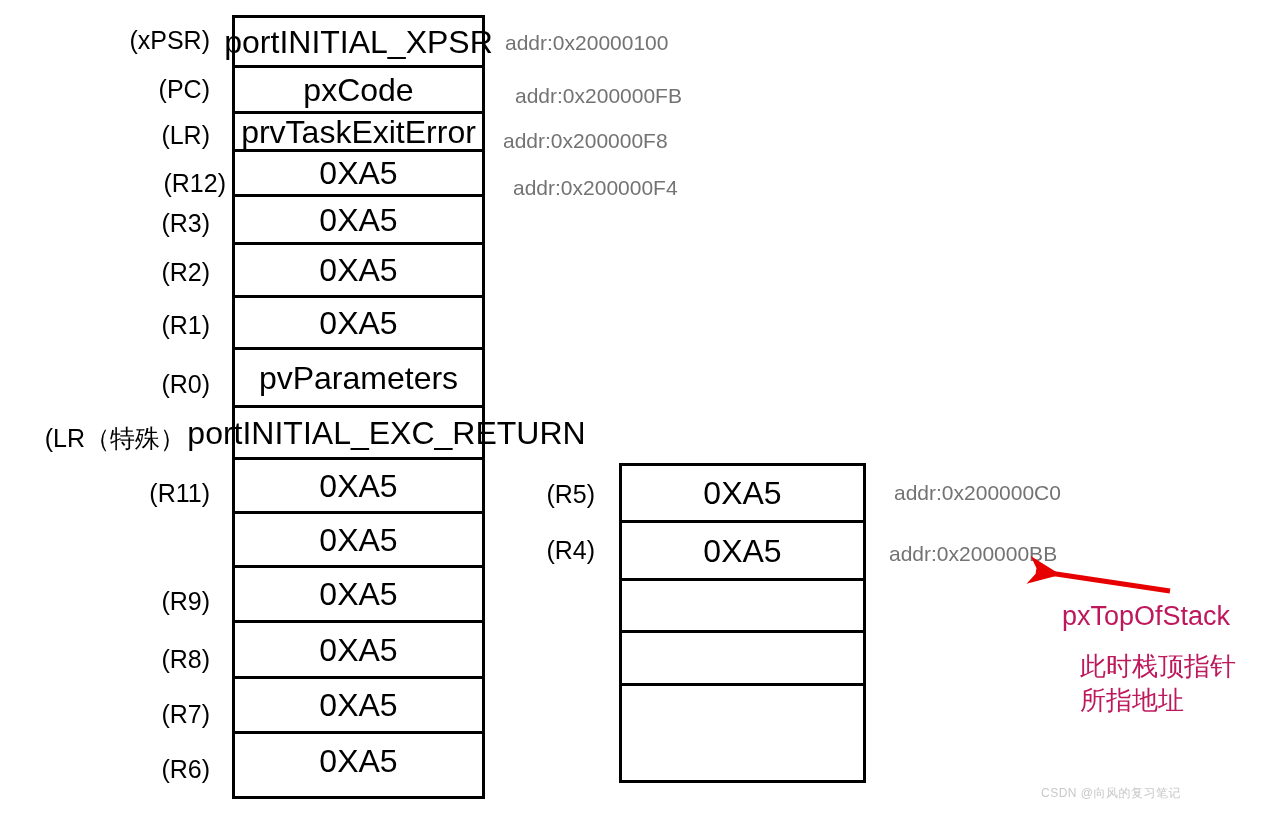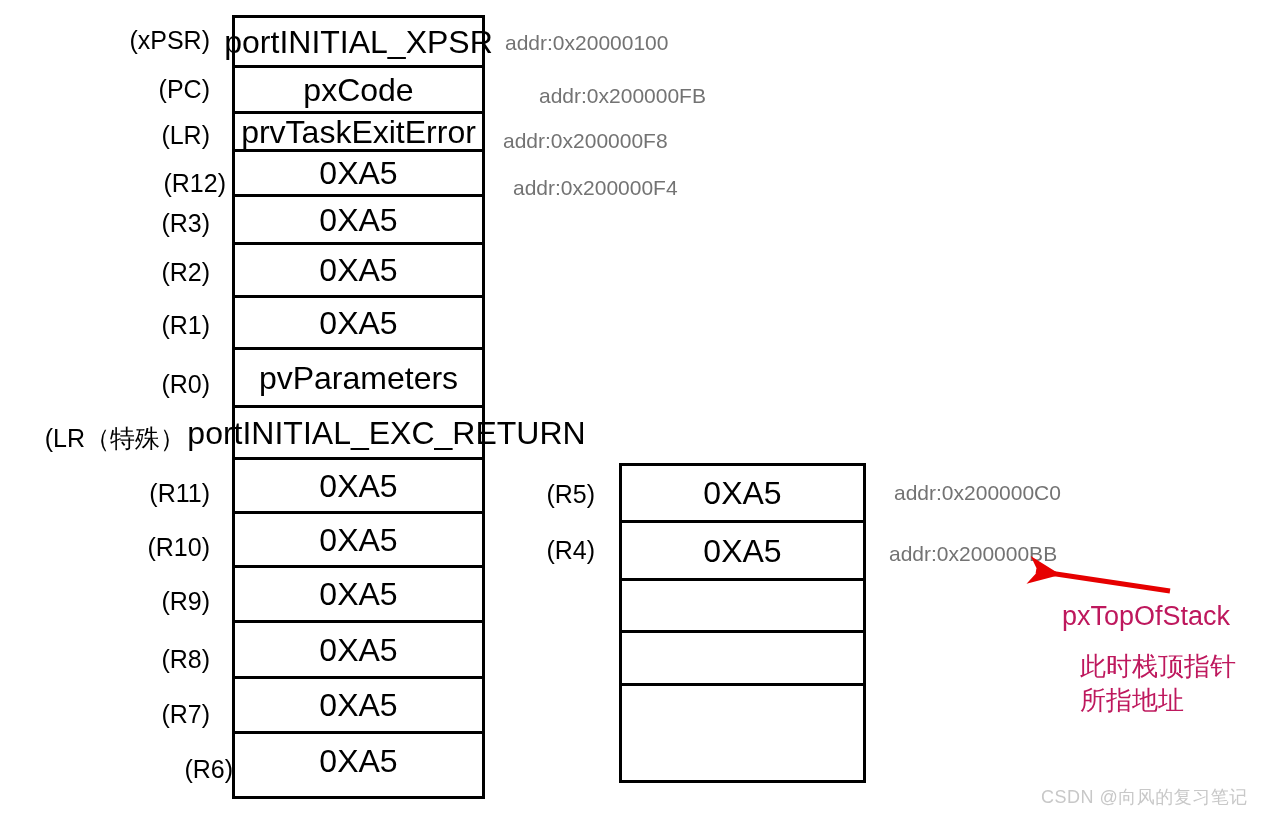--- a/index.html
+++ b/index.html
@@ -80,46 +80,45 @@
   }
   .red-title { font-size: 27px; }
   .red-note  { font-size: 26px; }
 
   
   .arrow-svg { position: absolute; overflow: visible; }
 
   
   .watermark {
     position: absolute;
-    font-size: 18px;
+    font-size: 12px;
     color: #c8c8c8;
     white-space: nowrap;
     letter-spacing: 0.5px;
   }
 </style>
 </head>
 <body>
 
 <div id="canvas">
 
   <div class="reg-label" style="left:0px; width:210px; top:28px;">(xPSR)</div>
   <div class="reg-label" style="left:0px; width:210px; top:77px;">(PC)</div>
   <div class="reg-label" style="left:0px; width:210px; top:123px;">(LR)</div>
   <div class="reg-label" style="left:16px; width:210px; top:171px;">(R12)</div>
   <div class="reg-label" style="left:0px; width:210px; top:211px;">(R3)</div>
   <div class="reg-label" style="left:0px; width:210px; top:260px;">(R2)</div>
   <div class="reg-label" style="left:0px; width:210px; top:313px;">(R1)</div>
   <div class="reg-label" style="left:0px; width:210px; top:372px;">(R0)</div>
   <div class="reg-label" style="left:0px; width:185px; top:426px;">(LR（特殊）</div>
   <div class="reg-label" style="left:0px; width:210px; top:481px;">(R11)</div>
-  <div class="reg-label" style="left:0px; width:210px; top:535px;">(R10)</div>
   <div class="reg-label" style="left:0px; width:210px; top:589px;">(R9)</div>
   <div class="reg-label" style="left:0px; width:210px; top:647px;">(R8)</div>
   <div class="reg-label" style="left:0px; width:210px; top:702px;">(R7)</div>
-  <div class="reg-label" style="left:0px; width:210px; top:757px;padding-left:23px;">(R6)</div>
+  <div class="reg-label" style="left:0px; width:210px; top:757px;">(R6)</div>
 
   <div class="stack-table" style="left:232px; top:15px; width:253px; height:784px;">
 
     <div class="stack-row" style="height:50px;">
       <span class="cell-text">portINITIAL_XPSR</span>
     </div>
     <div class="stack-row" style="height:46px;">
       <span class="cell-text">pxCode</span>
     </div>
     <div class="stack-row" style="height:38px;">
@@ -157,21 +156,21 @@
     </div>
     <div class="stack-row" style="height:55px;">
       <span class="cell-text">0XA5</span>
     </div>
     <div class="stack-row" style="height:54px;">
       <span class="cell-text">0XA5</span>
     </div>
   </div>
 
   <div class="addr-label" style="left:505px; top:32px;">addr:0x20000100</div>
-  <div class="addr-label" style="left:515px; top:85px;margin-left:24px;">addr:0x200000FB</div>
+  <div class="addr-label" style="left:515px; top:85px;">addr:0x200000FB</div>
   <div class="addr-label" style="left:503px; top:130px;">addr:0x200000F8</div>
   <div class="addr-label" style="left:513px; top:177px;">addr:0x200000F4</div>
 
   <div class="reg-label" style="left:395px; width:200px; top:482px;">(R5)</div>
   <div class="reg-label" style="left:395px; width:200px; top:538px;">(R4)</div>
 
   <div class="stack-table" style="left:619px; top:463px; width:247px; height:320px;">
     <div class="stack-row" style="height:57px;">
       <span class="cell-text">0XA5</span>
     </div>

